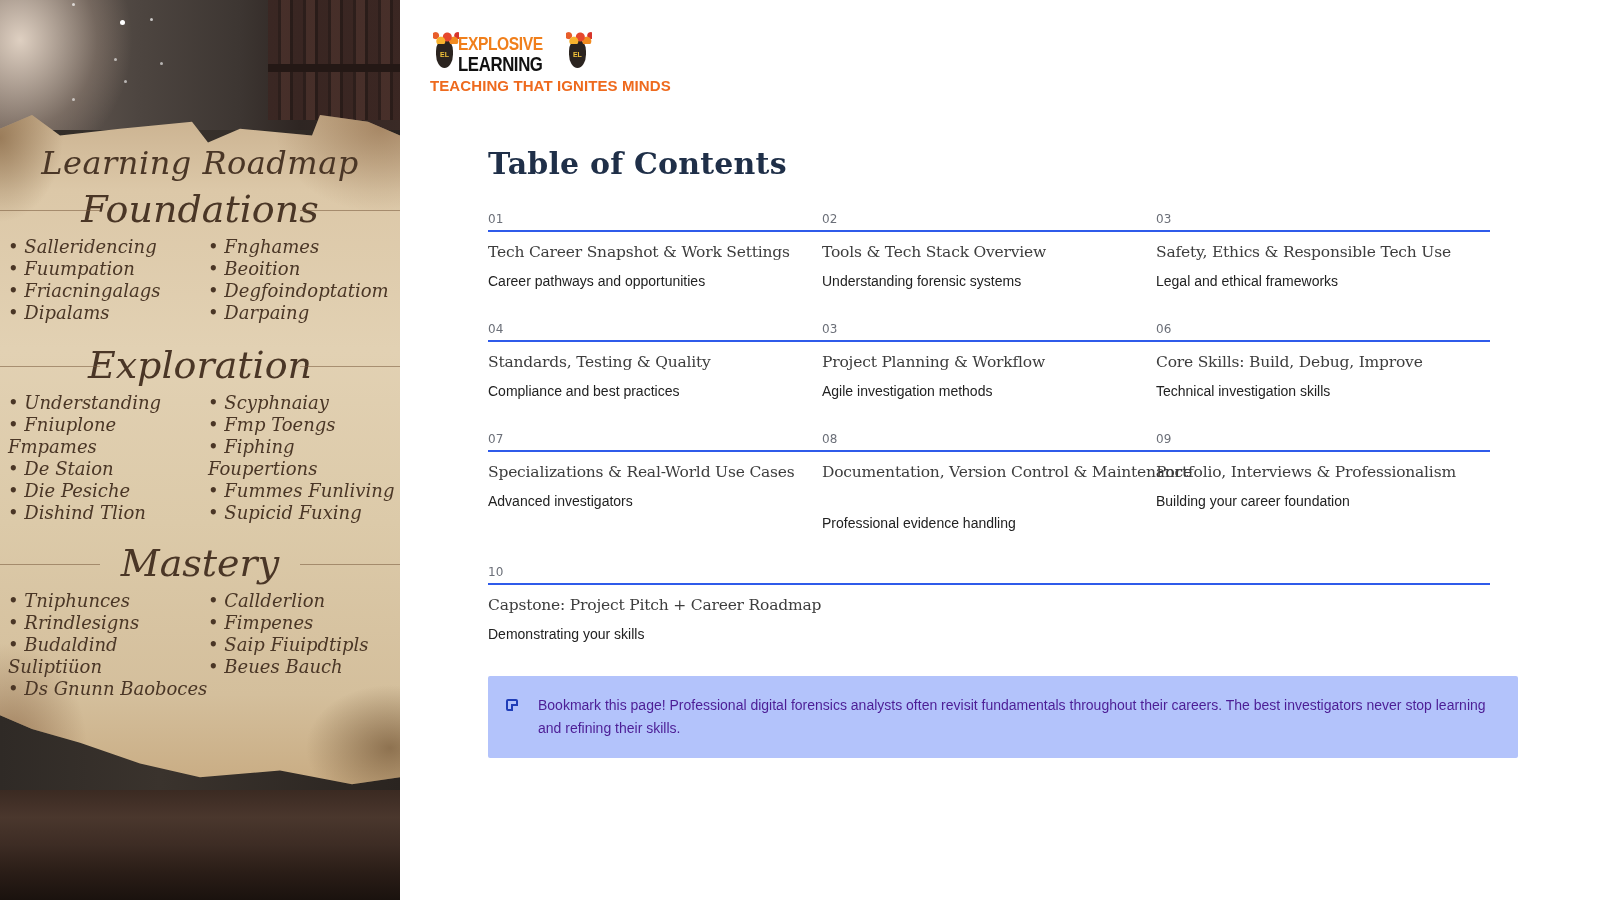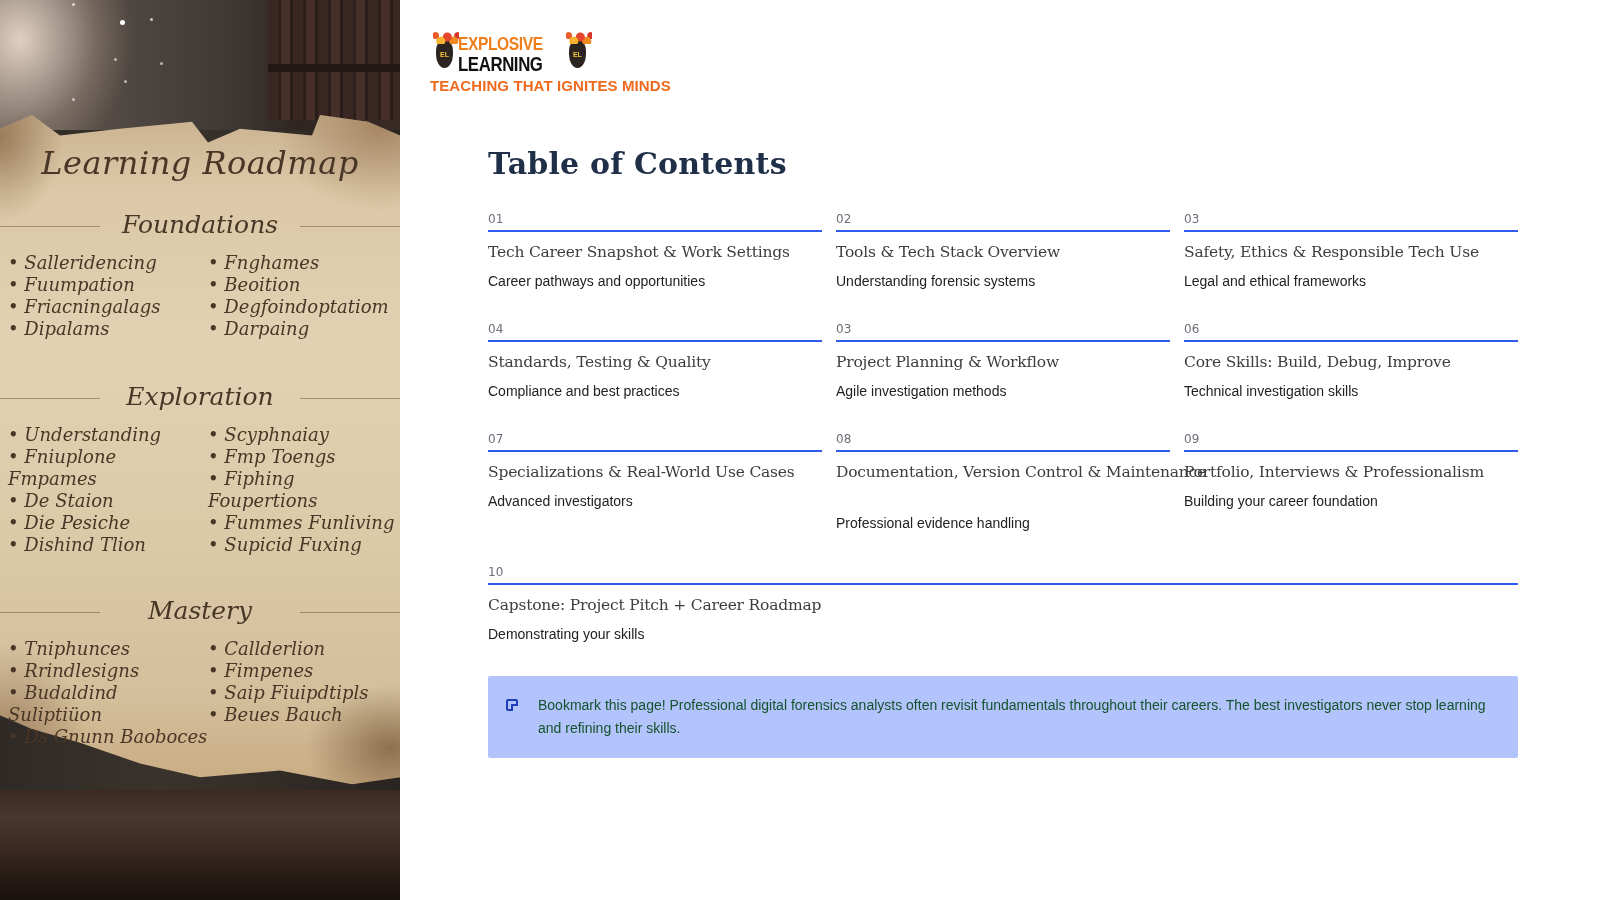--- a/index.html
+++ b/index.html
@@ -33,21 +33,21 @@
         radial-gradient(ellipse 110px 150px at 10px 640px, rgba(110,70,40,0.5), rgba(0,0,0,0) 70%),
         linear-gradient(180deg, #c9b08e 0%, #dcc8a8 12%, #e2d1b3 35%, #dccaa9 60%, #d4bf9c 85%, #c7a97f 100%);
       clip-path: polygon(0 3%, 8% 1%, 15% 4%, 30% 3%, 48% 2%, 52% 5%, 60% 3%, 78% 4%, 80% 1%, 92% 2%, 100% 4%, 100% 97%, 88% 98%, 70% 96%, 50% 97%, 35% 95%, 20% 92%, 8% 90%, 0 88%);
     }
     .desk {
       position: absolute; left: 0; top: 790px; width: 400px; height: 110px;
       background: linear-gradient(180deg, #3b2a22 0%, #4a372d 25%, #3d2c24 50%, #2a1d17 75%, #1a120e 100%);
     }
     .roadmap { position: absolute; left: 0; top: 140px; width: 400px; color: #4a3626; font-family: "DejaVu Serif", serif; font-style: italic; }
     .roadmap-title { text-align: center; font-size: 32px; letter-spacing: 0.5px; margin-top: 4px; }
-    .section-head { position: relative; text-align: center; font-size: 25px; height: 54px; line-height: 54px; margin-top: 16px; }
+    .section-head { position: relative; text-align: center; font-size: 38px; height: 54px; line-height: 54px; }
     .section-head::before, .section-head::after {
       content: ""; position: absolute; top: 28px; height: 1px; background: rgba(120,90,60,0.55); width: 100px;
     }
     .section-head::before { left: 0; }
     .section-head::after { right: 0; }
     .bullets { display: grid; grid-template-columns: 200px 200px; padding-left: 8px; font-size: 18px; line-height: 22px; }
     .bullets ul { list-style: none; }
     .bullets li::before { content: "• "; font-style: normal; }
     .gap-1 { height: 14px; }
     .gap-2 { height: 12px; }
@@ -70,21 +70,21 @@
     .logo-words { margin: 0 5px; line-height: 1; }
     .logo-top { color: #f07f1b; font-weight: bold; font-size: 19px; letter-spacing: -0.5px; transform: scaleX(0.82); transform-origin: left; white-space: nowrap; }
     .logo-bottom { color: #111; font-weight: bold; font-size: 21px; letter-spacing: -0.5px; transform: scaleX(0.8); transform-origin: left; white-space: nowrap; }
     .logo-tag { color: #ee6a1e; font-weight: bold; font-size: 15px; margin-top: 3px; white-space: nowrap; letter-spacing: 0.1px; margin-left: -6px; }
 
     .page-title {
       position: absolute; left: 488px; top: 146px; font-family: "DejaVu Serif", serif; font-size: 30px; color: #1f2f48; letter-spacing: 0.2px;
     }
     .toc {
       position: absolute; left: 488px; top: 212px; width: 1030px;
-      display: grid; grid-template-columns: 334px 334px 334px; column-gap: 14px;
+      display: grid; grid-template-columns: 334px 334px 334px; 
     }
     .toc-item { height: 110px; }
     .toc-item.tall { height: 133px; }
     .toc-item.wide { grid-column: 1 / span 3; }
     .toc-num {
       font-family: "DejaVu Sans", sans-serif; font-size: 12px; color: #6b6f78; padding-bottom: 3px;
       border-bottom: 2px solid #2f5bea; height: 20px;
     }
     .toc-title {
       font-family: "DejaVu Serif", serif; font-size: 15.5px; color: #3d3d3d; margin-top: 11px; white-space: nowrap; letter-spacing: -0.2px;
@@ -97,21 +97,21 @@
       background: #b3c3fb; border-radius: 2px; display: flex; padding: 18px 24px 0 18px;
     }
     .callout-icon {
       width: 12px; height: 12px; border: 2px solid #1f3db8; border-radius: 2px; margin-top: 5px; margin-right: 20px; flex: none;
       position: relative;
     }
     .callout-icon::after {
       content: ""; position: absolute; right: -2px; bottom: -2px; width: 5px; height: 5px; background: #b3c3fb;
       border-top: 2px solid #1f3db8; border-left: 2px solid #1f3db8;
     }
-    .callout-text { font-family: "Liberation Sans", sans-serif; font-size: 14px; color: #14532d; line-height: 23px; }
+    .callout-text { font-family: "Liberation Sans", sans-serif; font-size: 14px; color: #4c1d95; line-height: 23px; }
   </style>
 </head>
 <body>
 
 <div class="hero">
   <div class="hero-bg-top"></div>
   <div class="bookshelf"></div>
   <div class="shelf-line"></div>
   <div class="dust" style="left:120px;top:20px;width:5px;height:5px;"></div>
   <div class="dust" style="left:150px;top:18px;width:3px;height:3px;opacity:.7"></div>

